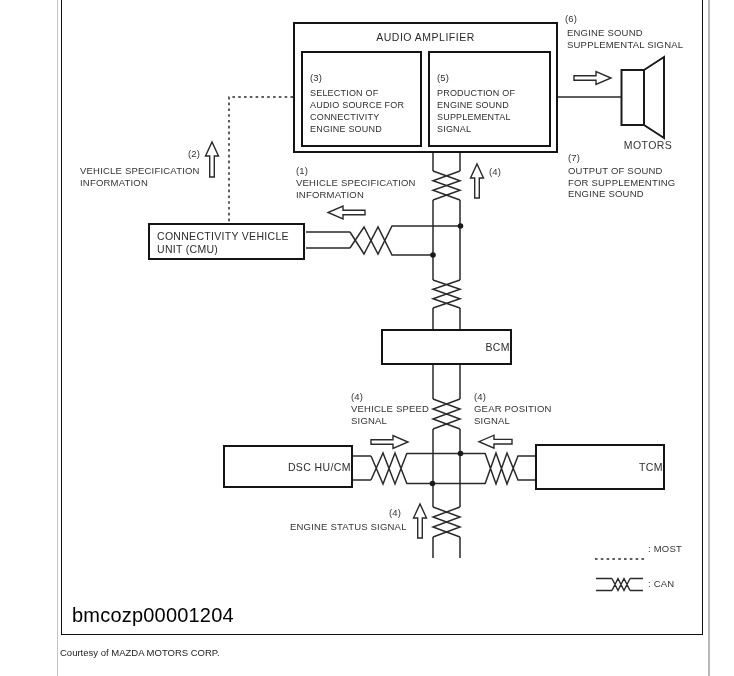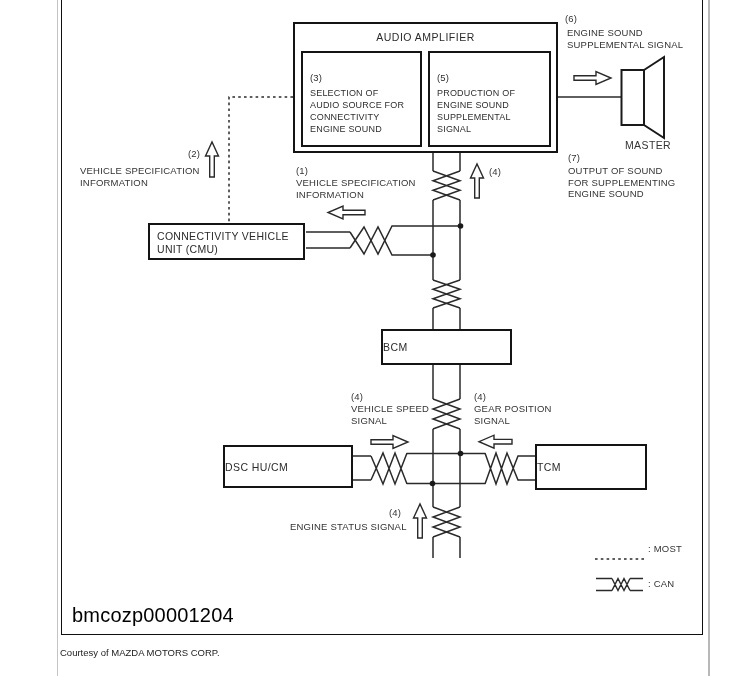--- a/index.html
+++ b/index.html
@@ -13,21 +13,21 @@
   #frame {
     position:absolute; left:61px; top:-4px; width:642px; height:639px;
     border:1.5px solid #0f0f0f; box-sizing:border-box;
   }
   #wires { position:absolute; left:0; top:0; }
   .box {
     position:absolute; box-sizing:border-box; background:#fff;
     border:2px solid #141414; color:#2b2b2b;
   }
   .thick { border-width:2.5px; }
-  .center { display:flex; align-items:center; justify-content:flex-start; }
+  .center { display:flex; align-items:center; justify-content:flex-end; }
   .node-label { font-size:10.5px; letter-spacing:.4px; white-space:nowrap; }
   .t { position:absolute; color:#333; font-size:9.5px; line-height:11.5px;
        letter-spacing:.2px; white-space:nowrap; }
   .inner-content { padding:19px 3px 0 7px; font-size:9px; line-height:12px;
        letter-spacing:.2px; color:#2e2e2e; }
   .inner-content .num { margin-bottom:3px; font-size:9.5px; }
   #amp-title { position:absolute; left:0; right:0; top:7px; text-align:center;
        font-size:10.5px; letter-spacing:.5px; color:#2b2b2b; }
   #cmu-content { padding:5px 0 0 7px; font-size:10.5px; line-height:12.5px;
        letter-spacing:.3px; }
@@ -131,21 +131,21 @@
       <div>UNIT (CMU)</div>
     </div>
   </div>
 
   <div class="box thick center" style="left:381px; top:329px; width:131px; height:36px;">
     <span class="node-label">BCM</span>
   </div>
   <div class="box thick center" style="left:223px; top:445px; width:130px; height:43px;">
     <span class="node-label">DSC HU/CM</span>
   </div>
-  <div class="box thick center" style="left:535px; top:444px; width:112px; height:46px;">
+  <div class="box thick center" style="left:535px; top:444px; width:130px; height:46px;">
     <span class="node-label">TCM</span>
   </div>
 
   <div class="t" style="left:188px; top:148px;">(2)</div>
   <div class="t" style="left:80px; top:165px;">
     <div>VEHICLE SPECIFICATION</div>
     <div>INFORMATION</div>
   </div>
 
   <div class="t" style="left:296px; top:165px;">(1)</div>
@@ -162,21 +162,21 @@
     <div>SUPPLEMENTAL SIGNAL</div>
   </div>
 
   <div class="t" style="left:568px; top:152px;">(7)</div>
   <div class="t" style="left:568px; top:165px;">
     <div>OUTPUT OF SOUND</div>
     <div>FOR SUPPLEMENTING</div>
     <div>ENGINE SOUND</div>
   </div>
 
-  <div class="t" id="speaker-label" style="left:617px; top:140px;">MASTER</div>
+  <div class="t" id="speaker-label" style="left:617px; top:140px;">MOTORS</div>
 
   <div class="t" style="left:351px; top:391px;">(4)</div>
   <div class="t" style="left:351px; top:403px;">
     <div>VEHICLE SPEED</div>
     <div>SIGNAL</div>
   </div>
 
   <div class="t" style="left:474px; top:391px;">(4)</div>
   <div class="t" style="left:474px; top:403px;">
     <div>GEAR POSITION</div>

